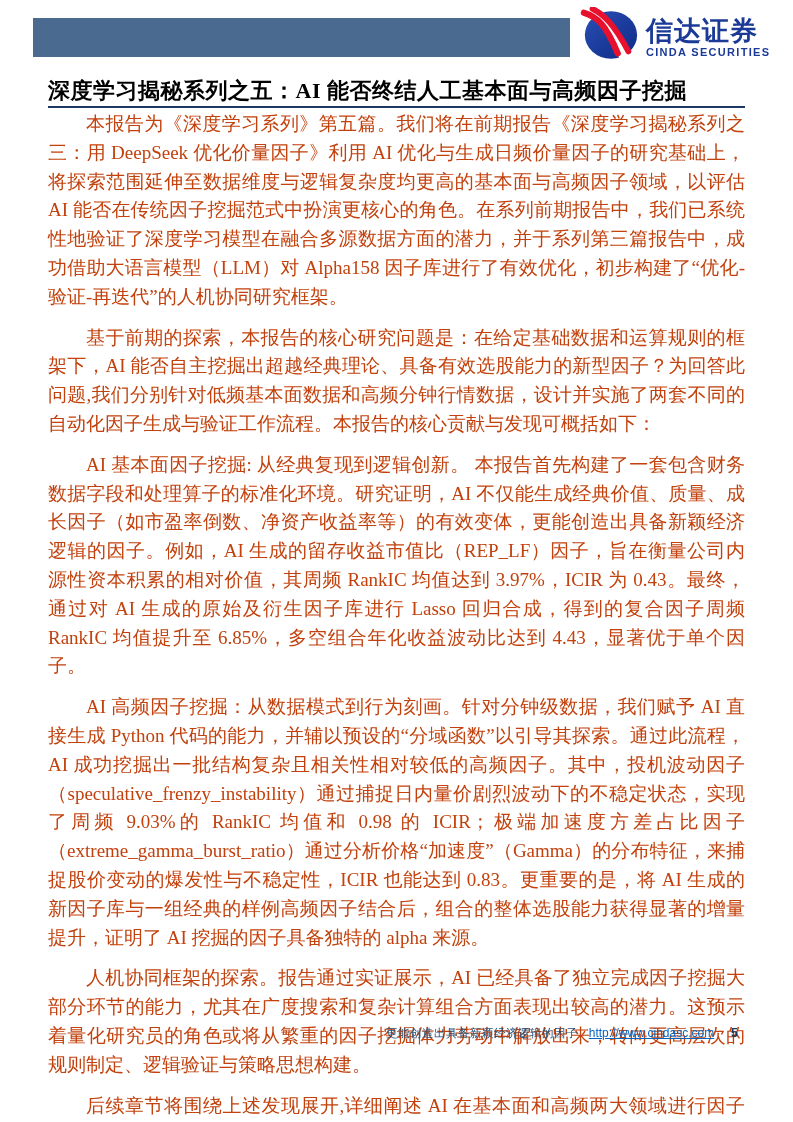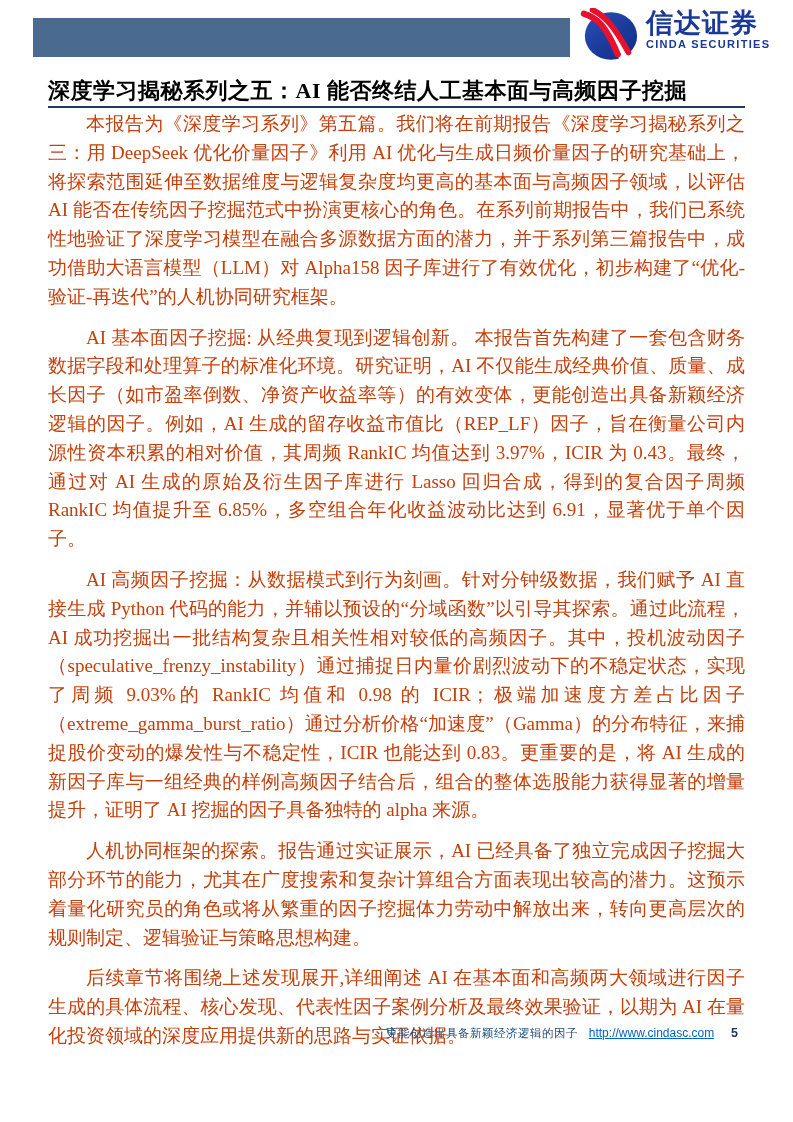--- a/index.html
+++ b/index.html
@@ -16,21 +16,21 @@
     position: absolute;
     left: 33px; top: 18px;
     width: 537px; height: 39px;
     background: #4a6a90;
   }
   .logo-block {
     position: absolute;
     right: 33px; top: 8px;
     width: 180px; height: 58px;
     display: flex;
-    align-items: flex-start;
+    align-items: center;
     gap: 6px;
   }
   .logo-mark { flex: 0 0 auto; }
   .brand-text { display: flex; flex-direction: column; justify-content: center; }
   .brand-cn {
     font-size: 27px;
     font-weight: bold;
     color: #1b3a97;
     letter-spacing: 1px;
     line-height: 30px;
@@ -126,21 +126,22 @@
       <span class="brand-cn">信达证券</span>
       <span class="brand-en">CINDA SECURITIES</span>
     </span>
   </div>
 
   <div class="report-title">深度学习揭秘系列之五：AI 能否终结人工基本面与高频因子挖掘</div>
   <div class="title-divider"></div>
 
   <div class="body-text">
     <p>本报告为《深度学习系列》第五篇。我们将在前期报告《深度学习揭秘系列之三：用 DeepSeek 优化价量因子》利用 AI 优化与生成日频价量因子的研究基础上，将探索范围延伸至数据维度与逻辑复杂度均更高的基本面与高频因子领域，以评估 AI 能否在传统因子挖掘范式中扮演更核心的角色。在系列前期报告中，我们已系统性地验证了深度学习模型在融合多源数据方面的潜力，并于系列第三篇报告中，成功借助大语言模型（LLM）对 Alpha158 因子库进行了有效优化，初步构建了“优化-验证-再迭代”的人机协同研究框架。</p>
-    <p>AI 基本面因子挖掘: 从经典复现到逻辑创新。 本报告首先构建了一套包含财务数据字段和处理算子的标准化环境。研究证明，AI 不仅能生成经典价值、质量、成长因子（如市盈率倒数、净资产收益率等）的有效变体，更能创造出具备新颖经济逻辑的因子。例如，AI 生成的留存收益市值比（REP_LF）因子，旨在衡量公司内源性资本积累的相对价值，其周频 RankIC 均值达到 3.97%，ICIR 为 0.43。最终，通过对 AI 生成的原始及衍生因子库进行 Lasso 回归合成，得到的复合因子周频 RankIC 均值提升至 6.85%，多空组合年化收益波动比达到 6.91，显著优于单个因子。</p>
+    <p>基于前期的探索，本报告的核心研究问题是：在给定基础数据和运算规则的框架下，AI 能否自主挖掘出超越经典理论、具备有效选股能力的新型因子？为回答此问题,我们分别针对低频基本面数据和高频分钟行情数据，设计并实施了两套不同的自动化因子生成与验证工作流程。本报告的核心贡献与发现可概括如下：</p>
+    <p>AI 基本面因子挖掘: 从经典复现到逻辑创新。 本报告首先构建了一套包含财务数据字段和处理算子的标准化环境。研究证明，AI 不仅能生成经典价值、质量、成长因子（如市盈率倒数、净资产收益率等）的有效变体，更能创造出具备新颖经济逻辑的因子。例如，AI 生成的留存收益市值比（REP_LF）因子，旨在衡量公司内源性资本积累的相对价值，其周频 RankIC 均值达到 3.97%，ICIR 为 0.43。最终，通过对 AI 生成的原始及衍生因子库进行 Lasso 回归合成，得到的复合因子周频 RankIC 均值提升至 6.85%，多空组合年化收益波动比达到 4.43，显著优于单个因子。</p>
     <p>AI 高频因子挖掘：从数据模式到行为刻画。针对分钟级数据，我们赋予 AI 直接生成 Python 代码的能力，并辅以预设的“分域函数”以引导其探索。通过此流程，AI 成功挖掘出一批结构复杂且相关性相对较低的高频因子。其中，投机波动因子（speculative_frenzy_instability）通过捕捉日内量价剧烈波动下的不稳定状态，实现了周频 9.03%的 RankIC 均值和 0.98 的 ICIR；极端加速度方差占比因子（extreme_gamma_burst_ratio）通过分析价格“加速度”（Gamma）的分布特征，来捕捉股价变动的爆发性与不稳定性，ICIR 也能达到 0.83。更重要的是，将 AI 生成的新因子库与一组经典的样例高频因子结合后，组合的整体选股能力获得显著的增量提升，证明了 AI 挖掘的因子具备独特的 alpha 来源。</p>
     <p>人机协同框架的探索。报告通过实证展示，AI 已经具备了独立完成因子挖掘大部分环节的能力，尤其在广度搜索和复杂计算组合方面表现出较高的潜力。这预示着量化研究员的角色或将从繁重的因子挖掘体力劳动中解放出来，转向更高层次的规则制定、逻辑验证与策略思想构建。</p>
     <p>后续章节将围绕上述发现展开,详细阐述 AI 在基本面和高频两大领域进行因子生成的具体流程、核心发现、代表性因子案例分析及最终效果验证，以期为 AI 在量化投资领域的深度应用提供新的思路与实证依据。</p>
   </div>
 
   <div class="footer">
     <span class="disclaimer">更能创造出具备新颖经济逻辑的因子</span>
     <a href="#" class="site-link">http://www.cindasc.com</a>
     <span class="page-num">5</span>
   </div>

